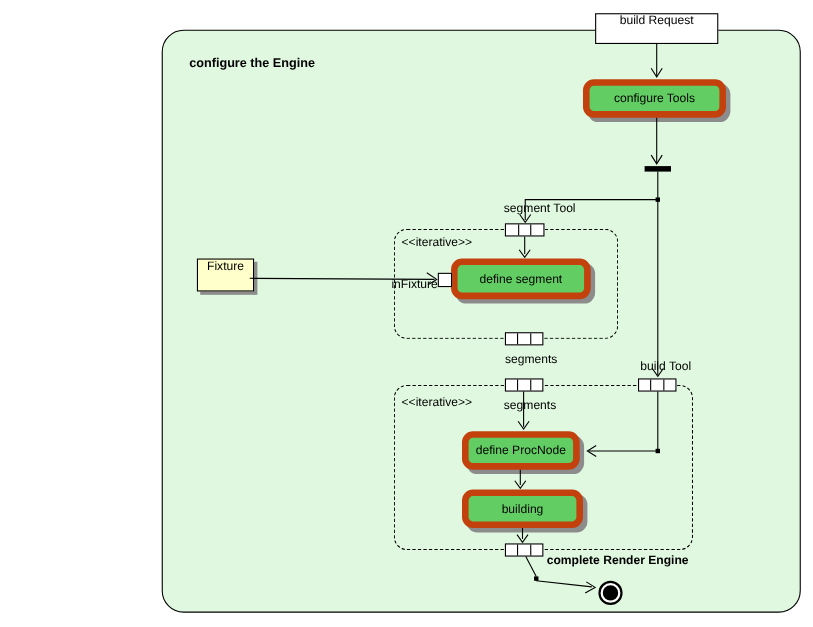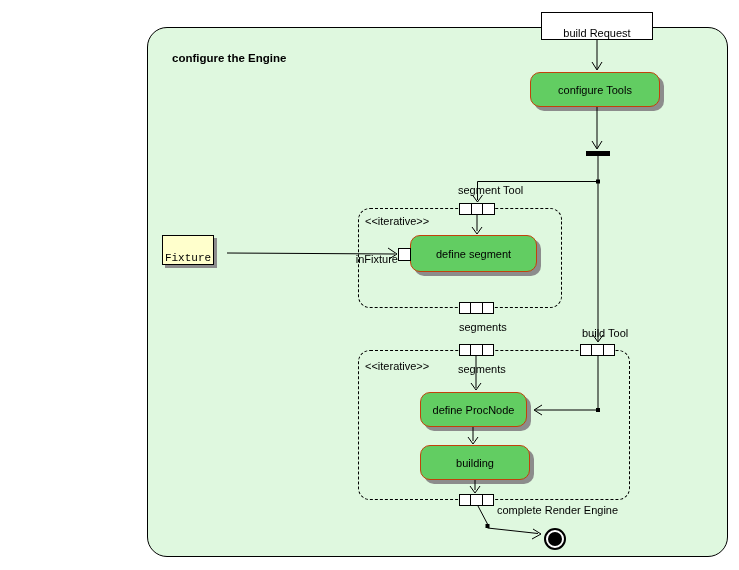--- a/index.html
+++ b/index.html
@@ -8,28 +8,28 @@
     position:relative; width:739px; height:570px; background:#ffffff;
     font-family:"Liberation Sans", sans-serif; font-size:11px; color:#000;
     overflow:hidden;
   }
   .abs { position:absolute; }
   .frame {
     background:#dff8df; border:1px solid #000; border-radius:20px;
   }
   .frame-title { font-weight:bold; font-size:11.5px; white-space:nowrap; }
   .action {
-    background:#62cd62; border:1px solid #c2410c; border-radius:10px;
+    background:#62cd62; border:6px solid #c2410c; border-radius:10px;
     box-shadow:4px 4px 0 #8c8c8c;
     display:flex; align-items:center; justify-content:center;
     text-align:center; white-space:nowrap;
   }
   .objnode {
     background:#ffffff; border:1px solid #000;
-    display:flex; align-items:flex-end; justify-content:center; white-space:nowrap;
+    display:flex; align-items:flex-start; justify-content:center; white-space:nowrap;
   }
   .fixture { background:#ffffcc; box-shadow:3px 3px 0 #8c8c8c; }
   .region { border:1px dashed #000; border-radius:12px; background:transparent; }
   .stereotype { white-space:nowrap; }
   .expnode { background:#fff; border:1px solid #000; display:flex; }
   .expnode i { flex:1; display:block; }
   .expnode i + i { border-left:1px solid #000; }
   .fork { background:#000; }
   .lbl { white-space:nowrap; }
   .final-outer { border:2px solid #000; border-radius:50%; background:#fff; }
@@ -64,21 +64,21 @@
     </div>
   <div class="abs lbl" style="left:458px;top:184px;">segment Tool</div>
 
   <div class="abs action" style="left:410px;top:235px;width:127px;height:37px;">
     <span>define segment</span>
   </div>
 
   <div class="abs objnode" style="left:398px;top:248px;width:13px;height:13px;"></div>
   <div class="abs lbl" style="left:348px;top:253px;width:50px;text-align:right;">inFixture</div>
 
-  <div class="abs objnode fixture" style="left:162px;top:235px;width:52px;height:30px;font-family:Liberation Mono, monospace;">
+  <div class="abs objnode fixture" style="left:179px;top:235px;width:52px;height:30px;">
     <span>Fixture</span>
   </div>
 
   <div class="abs expnode" style="left:459px;top:302px;width:35px;height:12px;">
       <i></i>
       <i></i>
       <i></i>
     </div>
   <div class="abs lbl" style="left:459px;top:321px;">segments</div>
 
@@ -105,21 +105,21 @@
 
   <div class="abs action" style="left:420px;top:445px;width:110px;height:35px;">
     <span>building</span>
   </div>
 
   <div class="abs expnode" style="left:459px;top:494px;width:35px;height:12px;">
       <i></i>
       <i></i>
       <i></i>
     </div>
-  <div class="abs lbl" style="left:497px;top:504px;">complete Render Engine</div>
+  <div class="abs lbl" style="left:497px;top:504px;font-weight:bold;">complete Render Engine</div>
 
   <div class="abs final-outer" style="left:544px;top:528px;width:22px;height:22px;">
     <div class="final-inner" style="margin:2px;width:14px;height:14px;"></div>
   </div>
 
   <svg class="edges abs" width="739" height="570" viewBox="0 0 739 570" fill="none" stroke="#000" stroke-width="1">
 
     <g>
       <path d="M597 40 V 69"></path>
         <polyline points="592,62 597,70 602,62"></polyline>

